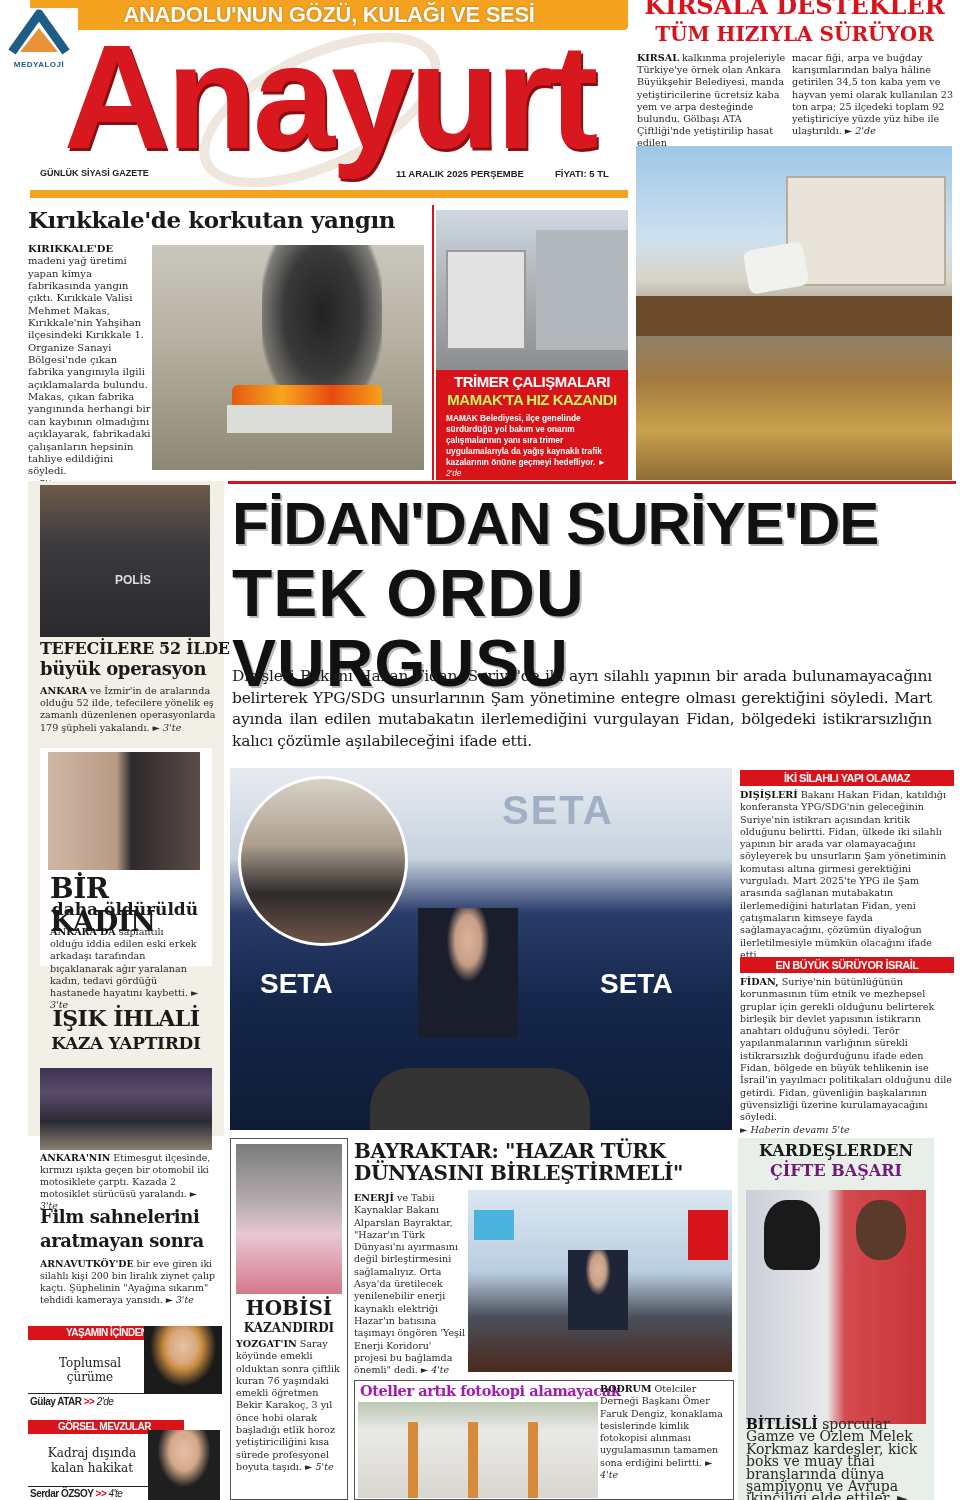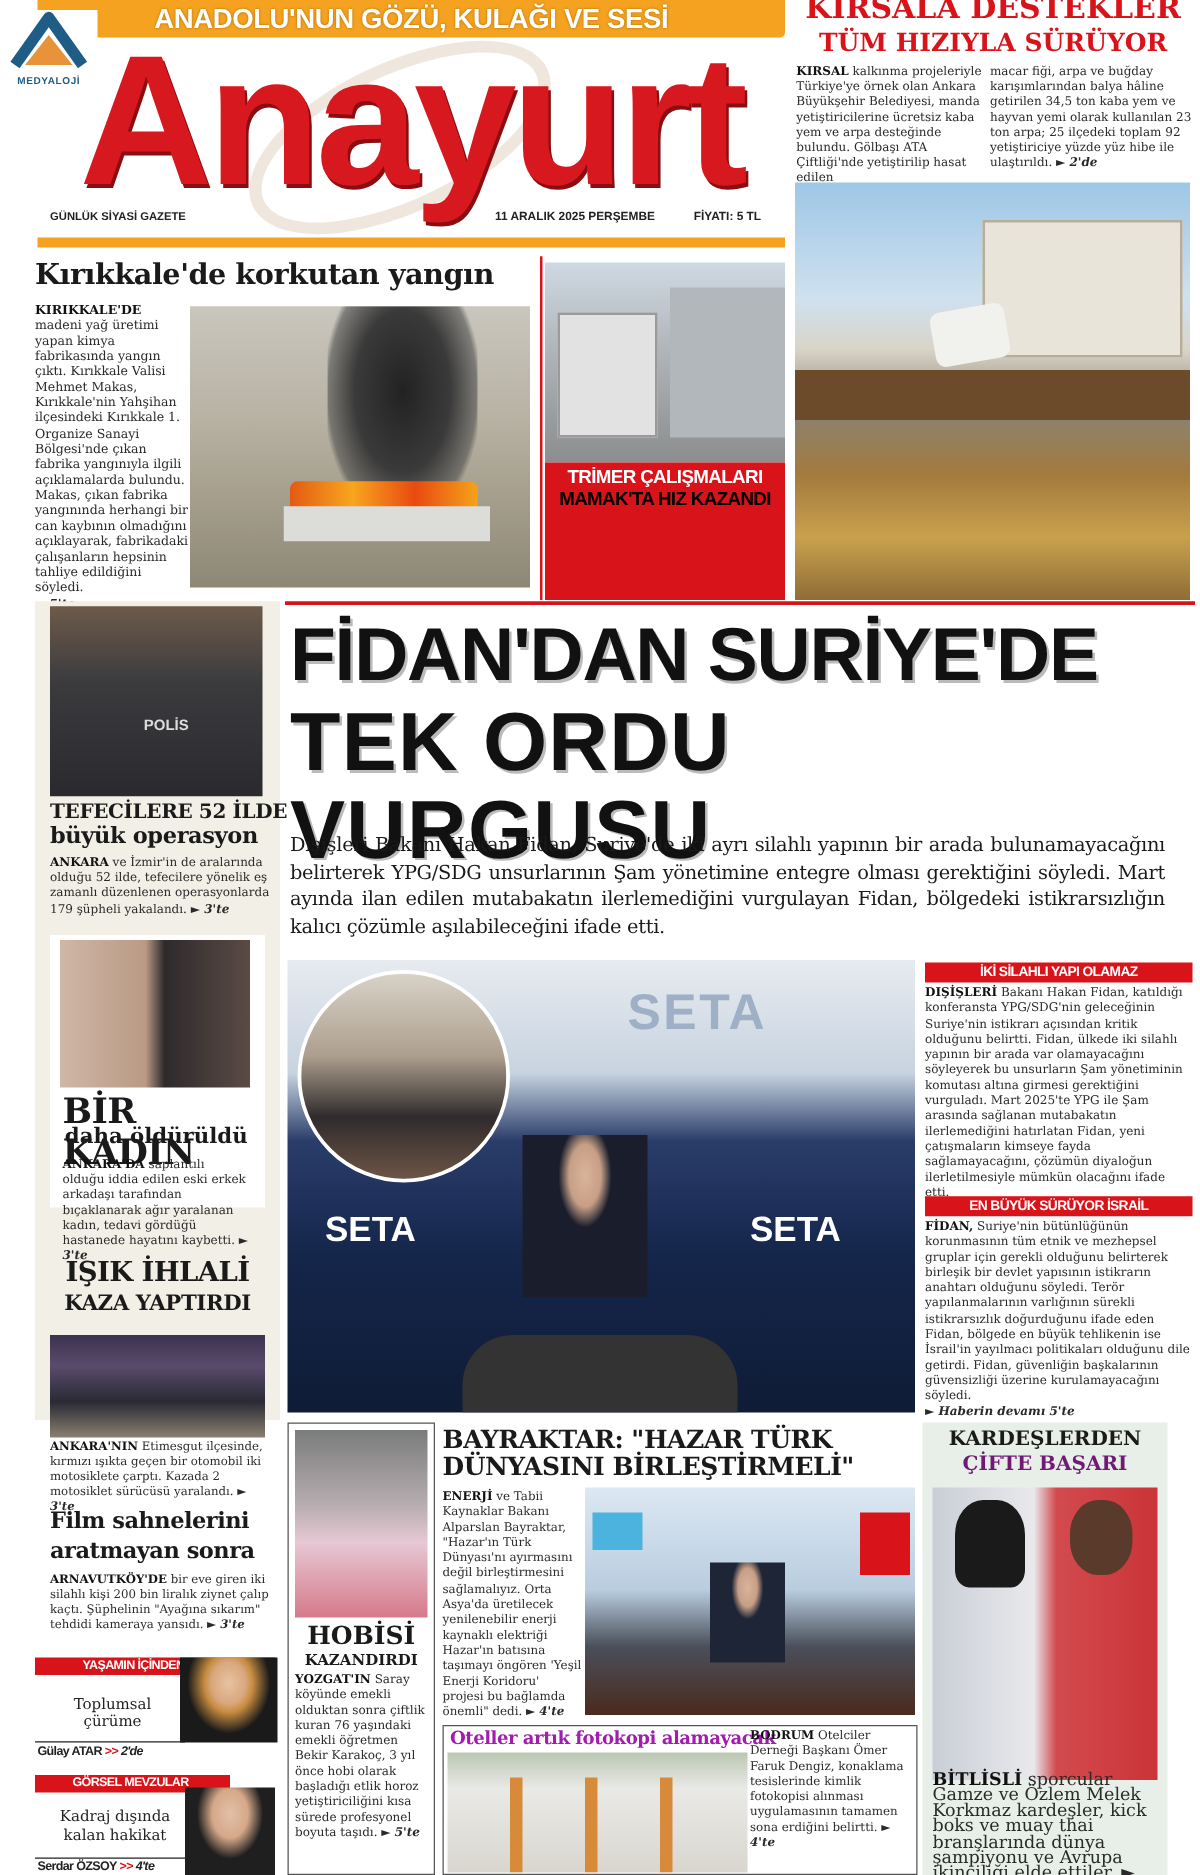--- a/index.html
+++ b/index.html
@@ -3,21 +3,21 @@
 <meta charset="utf-8">
 <style>
 *{box-sizing:border-box;margin:0;padding:0}
 body{width:960px;height:1500px;background:#fff;font-family:"DejaVu Serif",serif;color:#1a1a1a;position:relative;overflow:hidden}
 .abs{position:absolute}
 .serif{font-family:"DejaVu Serif",serif}
 .sans{font-family:"Liberation Sans",sans-serif}
 .cond{font-family:"Liberation Sans",sans-serif;font-weight:bold;letter-spacing:-0.5px}
 .body-txt{font-size:10.2px;line-height:12.6px;color:#2a2a2a}
 .body-txt b{font-weight:bold;color:#111}
-.ref{font-style:italic;font-weight:bold}
+.ref{font-style:italic;font-weight:normal}
 .red{color:#d9131a}
 .photo{position:absolute;overflow:hidden}
 
 #banner{left:30px;top:0;width:598px;height:30px;background:#f4a21f;border-radius:0 0 4px 4px}
 #banner span{display:block;text-align:center;color:#fff;font-family:"Liberation Sans",sans-serif;font-weight:bold;font-size:22px;line-height:30px;text-shadow:0 0 2px #a86a00;letter-spacing:-0.3px}
 #logo-word{left:30px;top:22px;width:598px;height:150px;color:#d7191f;font-family:"Liberation Sans",sans-serif;font-weight:bold;font-size:148px;line-height:150px;letter-spacing:-4px;text-shadow:2px 3px 0 #8c0c10;white-space:nowrap;text-align:center}
 #swoosh{left:190px;top:50px;width:260px;height:120px;border:10px solid #e8dcd0;border-radius:50%;transform:rotate(-25deg);opacity:.7}
 #bottom-bar{left:30px;top:190px;width:598px;height:8px;background:#f4a21f}
 #medyaloji{left:0;top:8px;width:78px;height:60px;background:#fff}
 </style>
@@ -59,21 +59,22 @@
   <div class="abs" style="left:75px;top:160px;width:165px;height:28px;background:#dcdcd8"></div>
 </div>
 
 <div class="abs" style="left:432px;top:205px;width:2px;height:275px;background:#d9131a"></div>
 <div class="photo" style="left:436px;top:210px;width:192px;height:160px;background:linear-gradient(180deg,#cfd9e3 0%,#b3b8bd 40%,#8b8d8e 100%)">
   <div class="abs" style="left:10px;top:40px;width:80px;height:100px;background:#e2e2e2;border:2px solid #9a9a9a"></div>
   <div class="abs" style="left:100px;top:20px;width:92px;height:120px;background:#b2b7bc"></div>
 </div>
 <div class="abs" style="left:436px;top:370px;width:192px;height:110px;background:#d9131a">
   <div class="cond" style="color:#fff;text-align:center;font-size:15px;line-height:18px;margin-top:3px">TRİMER ÇALIŞMALARI</div>
-  <div class="cond" style="color:#000000;text-align:center;font-size:15px;line-height:18px">MAMAK'TA HIZ KAZANDI</div>
+  <div class="cond" style="color:#bef264;text-align:center;font-size:15px;line-height:18px">MAMAK'TA HIZ KAZANDI</div>
+  <div class="sans" style="color:#fff;font-size:8.3px;line-height:11px;font-weight:bold;padding:4px 8px 0 10px"><span>MAMAK Belediyesi, ilçe genelinde sürdürdüğü yol bakım ve onarım çalışmalarının yanı sıra trimer uygulamalarıyla da yağış kaynaklı trafik kazalarının önüne geçmeyi hedefliyor.</span> <span class="ref">► 2'de</span></div>
 </div>
 
 <div class="abs" style="left:228px;top:481px;width:728px;height:3px;background:#d9131a"></div>
 
 <div class="abs" style="left:28px;top:481px;width:196px;height:655px;background:#f2efe6"></div>
 <div class="photo" style="left:40px;top:485px;width:170px;height:152px;background:linear-gradient(180deg,#6e5a4a 0%,#3b3b3e 40%,#2a2a2e 100%)">
   <div class="abs sans" style="left:75px;top:88px;color:#ddd;font-weight:bold;font-size:12px">POLİS</div>
 </div>
 <div class="abs serif" style="left:40px;top:639px;font-size:16px;font-weight:bold;color:#1a1a1a;letter-spacing:-0.3px">TEFECİLERE 52 İLDE</div>
 <div class="abs serif" style="left:40px;top:658px;font-size:18px;font-weight:bold;color:#1a1a1a;letter-spacing:-0.3px">büyük operasyon</div>

